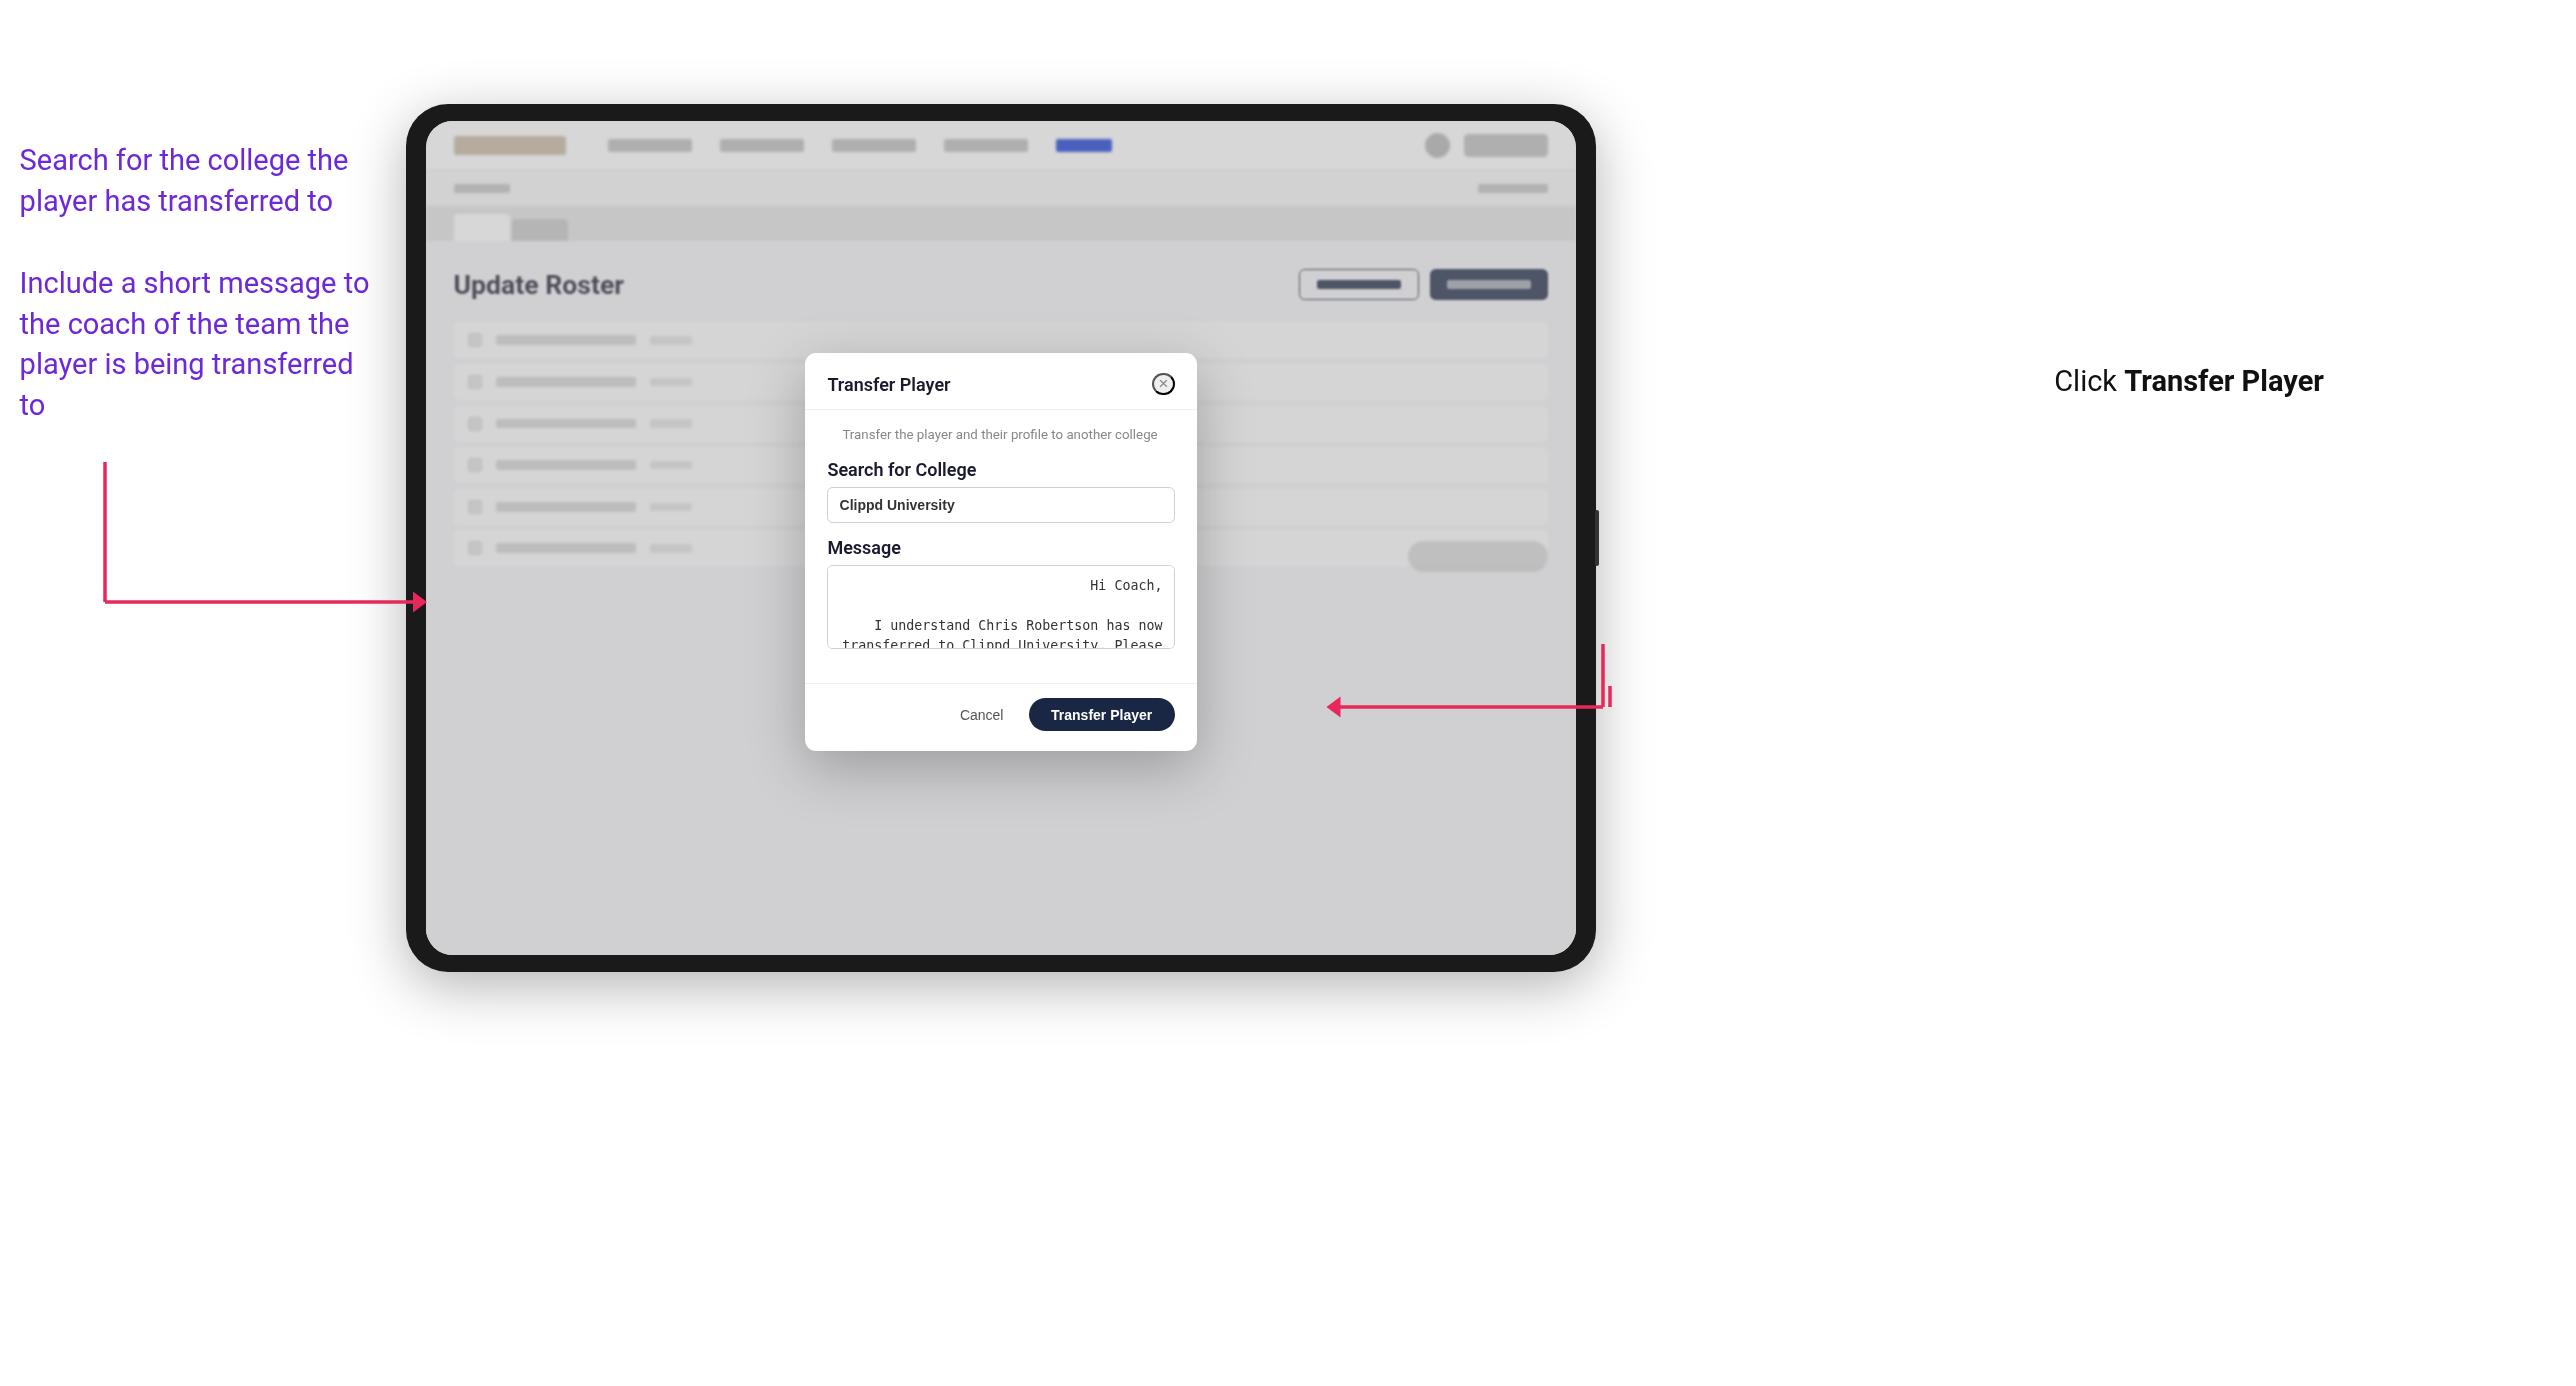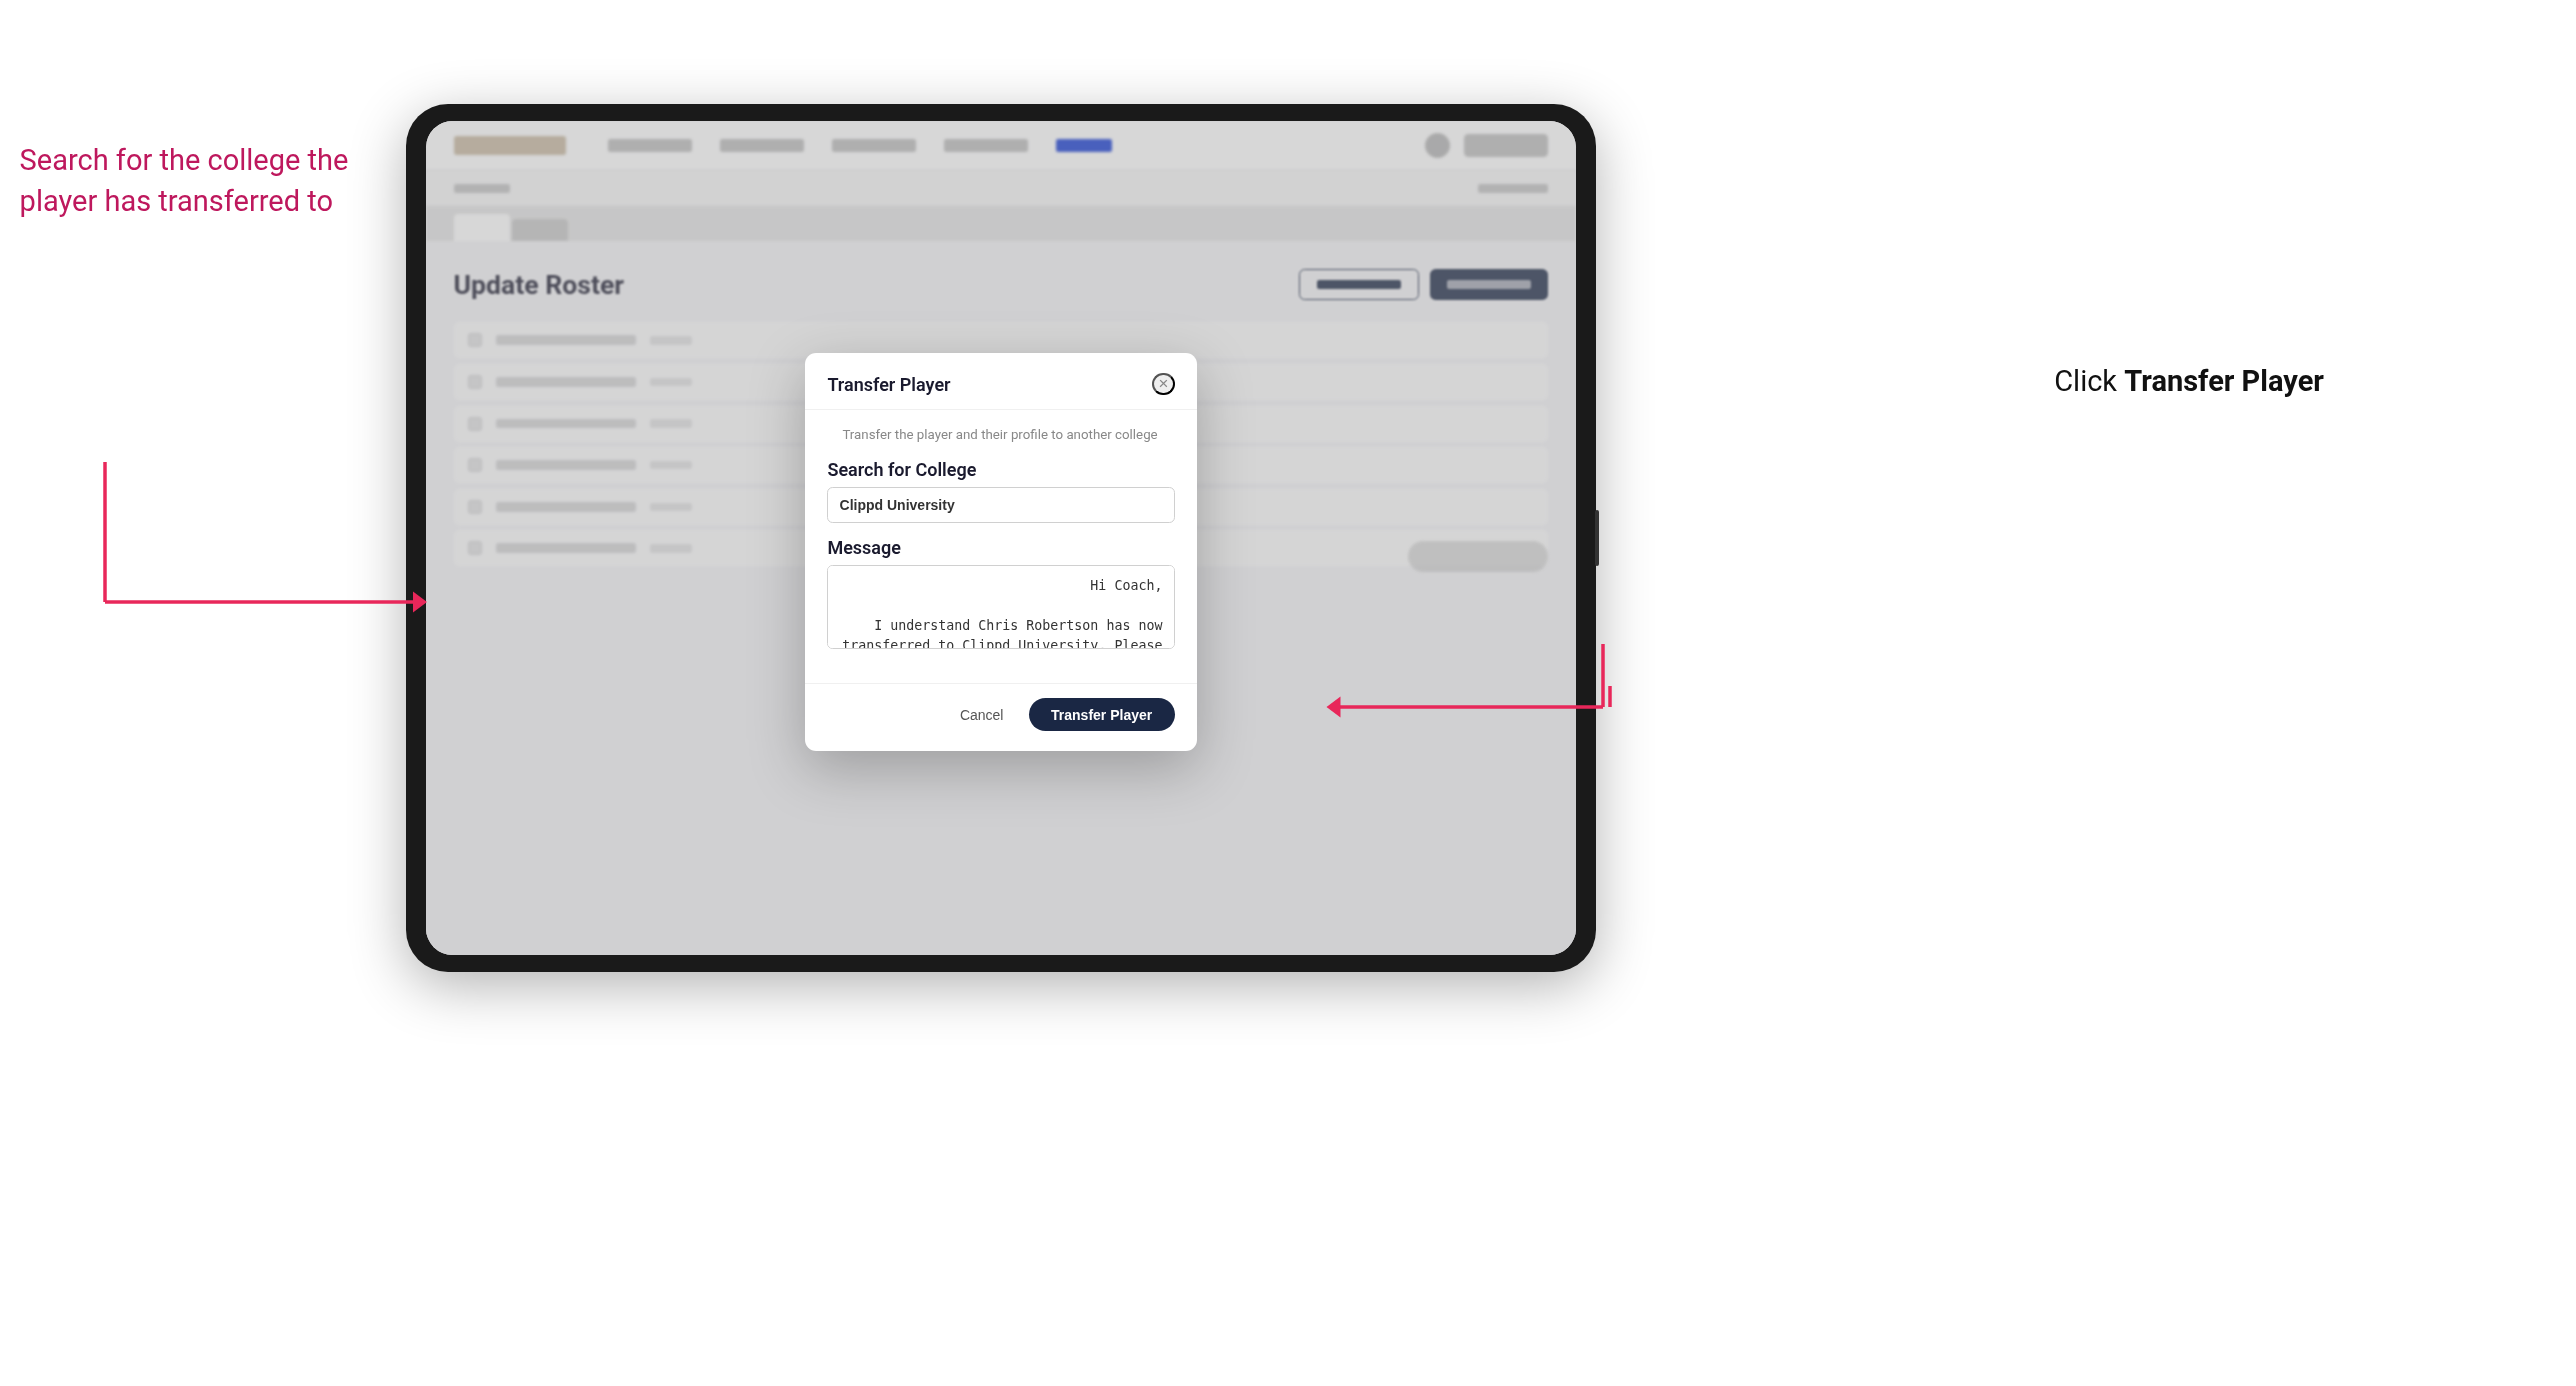--- a/index.html
+++ b/index.html
@@ -17,21 +17,21 @@
     .annotation-left {
       position: absolute;
       left: 19.6px;
       top: 140px;
       width: 364px;
     }
 
     .annotation-text {
       font-size: 29px;
       line-height: 1.4;
-      color: #be185d;
+      color: #6d28d9;
       margin-bottom: 42px;
     }
 
     
     .annotation-right {
       position: absolute;
       right: 252px;
       top: 364px;
       font-size: 29px;
       color: #111111;
@@ -441,20 +441,21 @@
       width: 2576px;
       height: 1386px;
       pointer-events: none;
     }
   </style>
 </head>
 <body>
 
 <div class="annotation-left">
   <p class="annotation-text">Search for the college the player has transferred to</p>
+  <p class="annotation-text">Include a short message to the coach of the team the player is being transferred to</p>
 </div>
 
 <div class="annotation-right">
   <span>Click </span><strong>Transfer Player</strong>
 </div>
 
 <div class="tablet-frame">
   <div class="tablet-side-button"></div>
   <div class="tablet-screen">
     <div class="app-content">

